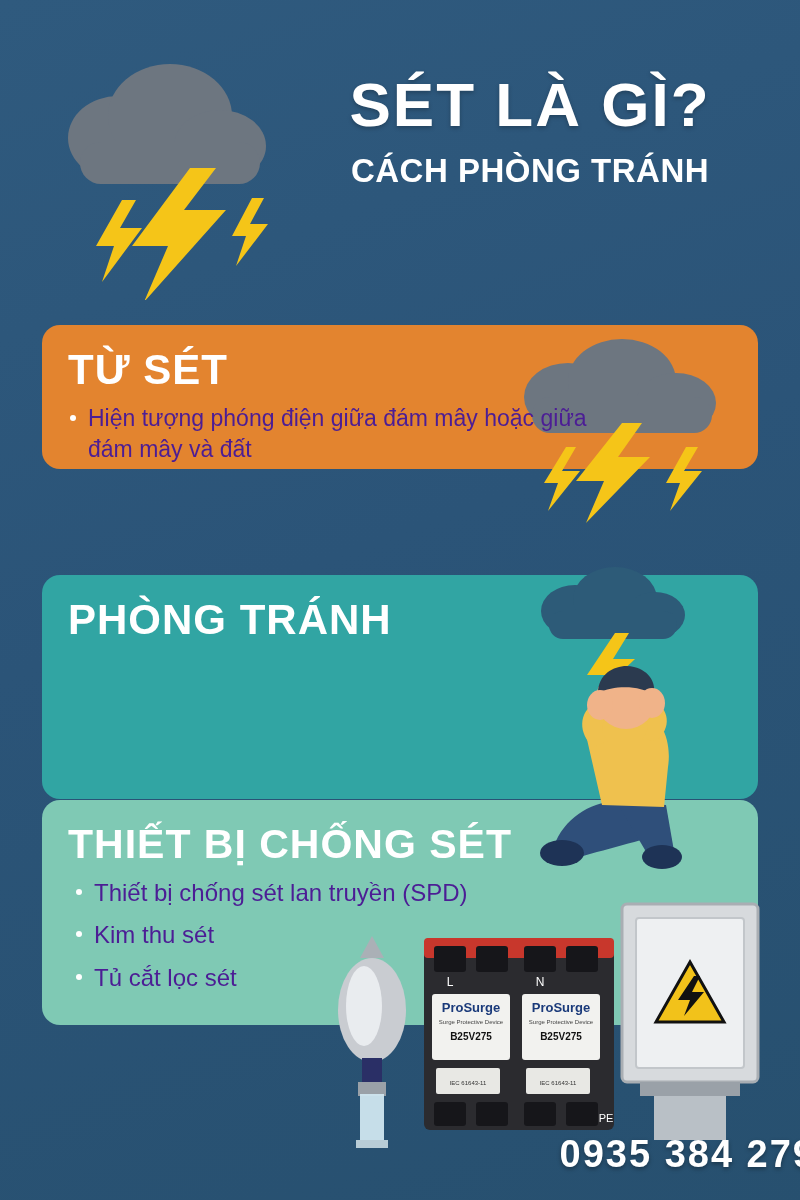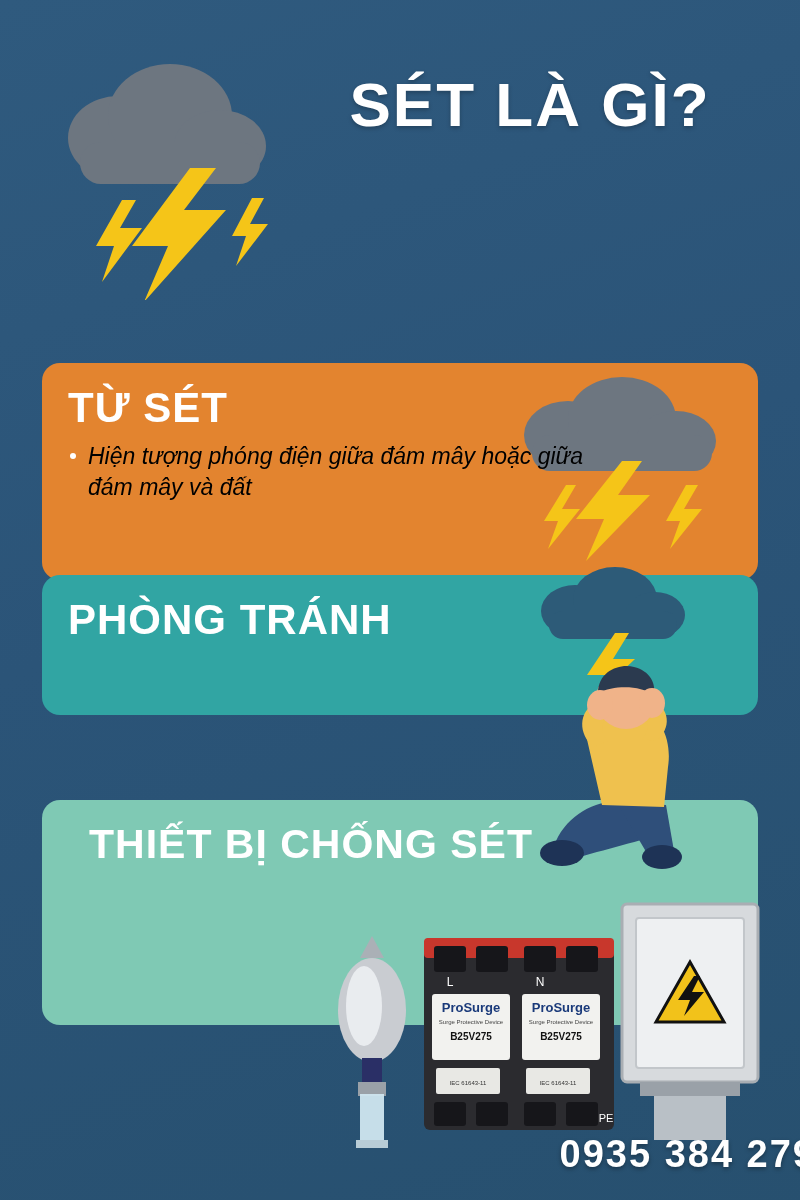--- a/index.html
+++ b/index.html
@@ -65,64 +65,62 @@
   
   .card {
     position: absolute;
     left: 42px;
     width: 716px;
     border-radius: 18px;
     box-sizing: border-box;
     padding: 18px 26px 20px 26px;
   }
   .card-orange {
-    top: 363px;
-    height: 217px;
+    top: 325px;
+    height: 144px;
     background: #e3842f;
   }
   .card-teal {
     top: 575px;
-    height: 140px;
+    height: 224px;
     background: #31a5a3;
   }
   .card-mint {
     top: 800px;
     height: 225px;
     background: #7fc9b4;
   }
   .card-title {
     color: #ffffff;
     font-size: 42px;
     font-weight: bold;
     letter-spacing: 1px;
     margin: 4px 0 10px 0;
     line-height: 1.1;
     position: relative;
     z-index: 3;
   }
   .card-mint .card-title {
     font-size: 41px;
-    margin-left: 21px;
   }
   .bullets {
     list-style: none;
     margin: 0;
     padding: 0;
     position: relative;
     z-index: 3;
   }
   .bullets li {
-    color: #000000;
+    color: #4c1d95;
     font-size: 23px;
     line-height: 1.35;
     margin-bottom: 6px;
     padding-left: 20px;
     position: relative;
     max-width: 540px;
-    font-style: italic;
   }
   .bullets li:before {
     content: "";
     position: absolute;
     left: 2px;
     top: 12px;
     width: 6px;
     height: 6px;
     border-radius: 50%;
     background: #ffffff;
@@ -205,20 +203,21 @@
 
         <polygon points="150,118 92,196 128,196 104,252 186,160 144,160 176,118" fill="#f5c518"></polygon>
 
         <polygon points="82,150 56,196 74,196 62,232 102,178 80,178 96,150" fill="#f5c518"></polygon>
         <polygon points="212,148 192,186 206,186 196,216 228,174 210,174 224,148" fill="#f5c518"></polygon>
       </svg>
     </div>
 
     <div class="title-block">
       <h1 class="title-main">SÉT LÀ GÌ?</h1>
+      <p class="title-sub">CÁCH PHÒNG TRÁNH</p>
     </div>
   </div>
 
   <div class="card card-orange">
     <div class="art cloud-orange">
       <svg viewBox="0 0 250 190" width="250" height="190">
         <g fill="#6d7680">
           <ellipse cx="78" cy="62" rx="44" ry="34"></ellipse>
           <ellipse cx="132" cy="46" rx="54" ry="42"></ellipse>
           <ellipse cx="186" cy="68" rx="40" ry="30"></ellipse>
@@ -267,20 +266,25 @@
         <ellipse cx="136" cy="48" rx="13" ry="15" fill="#f0b389"></ellipse>
       </svg>
     </div>
     <h2 class="card-title">PHÒNG TRÁNH</h2>
     <ul class="bullets">
     </ul>
   </div>
 
   <div class="card card-mint">
     <h2 class="card-title">THIẾT BỊ CHỐNG SÉT</h2>
+    <ul class="bullets">
+      <li>Thiết bị chống sét lan truyền (SPD)</li>
+      <li>Kim thu sét</li>
+      <li>Tủ cắt lọc sét</li>
+    </ul>
   </div>
 
   <div class="devices">
     <svg viewBox="0 0 480 260" width="480" height="260">
 
       <g>
         <ellipse cx="72" cy="120" rx="34" ry="52" fill="#c9ccd1"></ellipse>
         <ellipse cx="64" cy="116" rx="18" ry="40" fill="#eef1f4" opacity="0.85"></ellipse>
         <path d="M72 46 L84 68 L60 68 Z" fill="#aab0b6"></path>
         <rect x="62" y="168" width="20" height="26" fill="#2a2f66"></rect>

